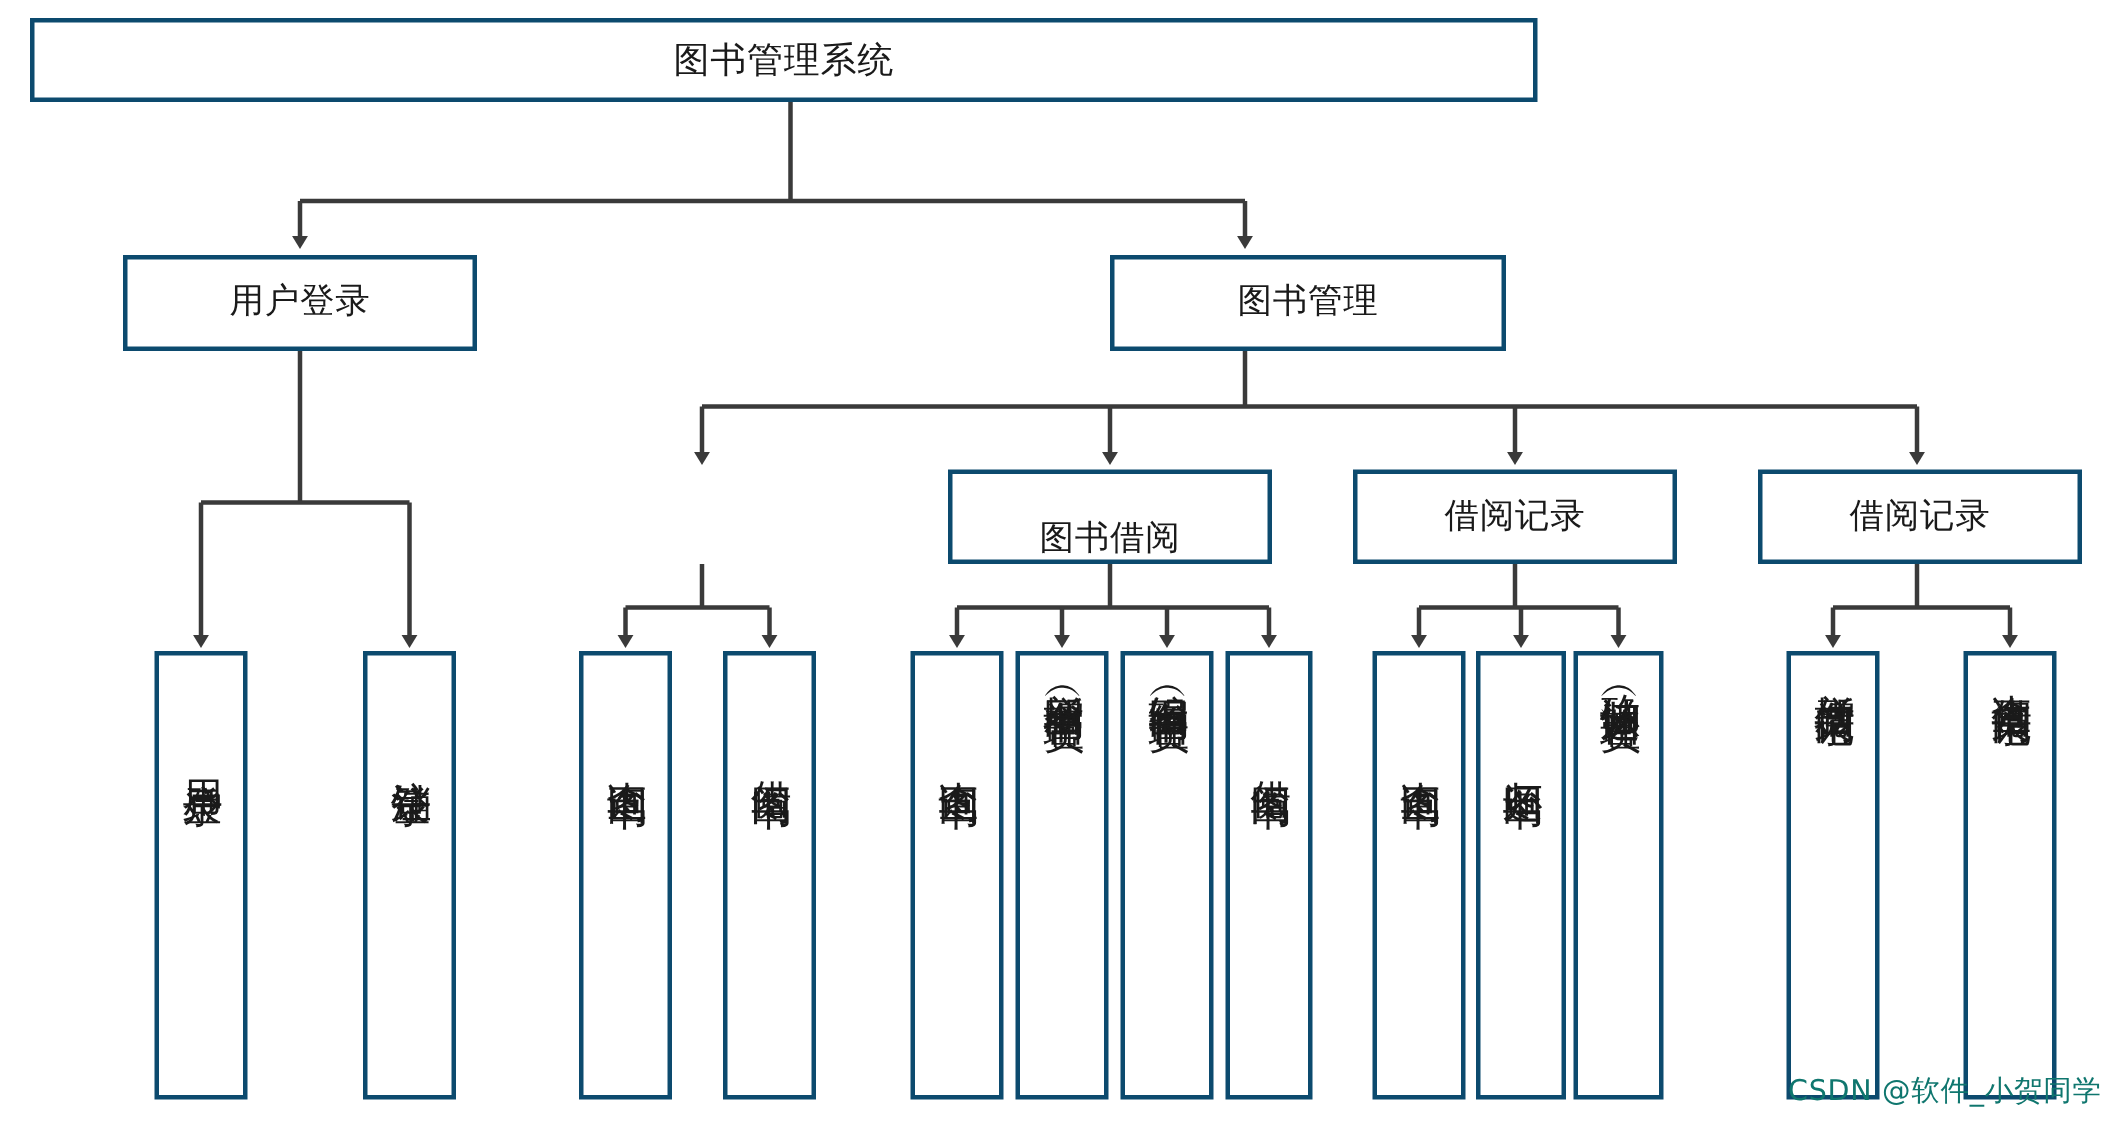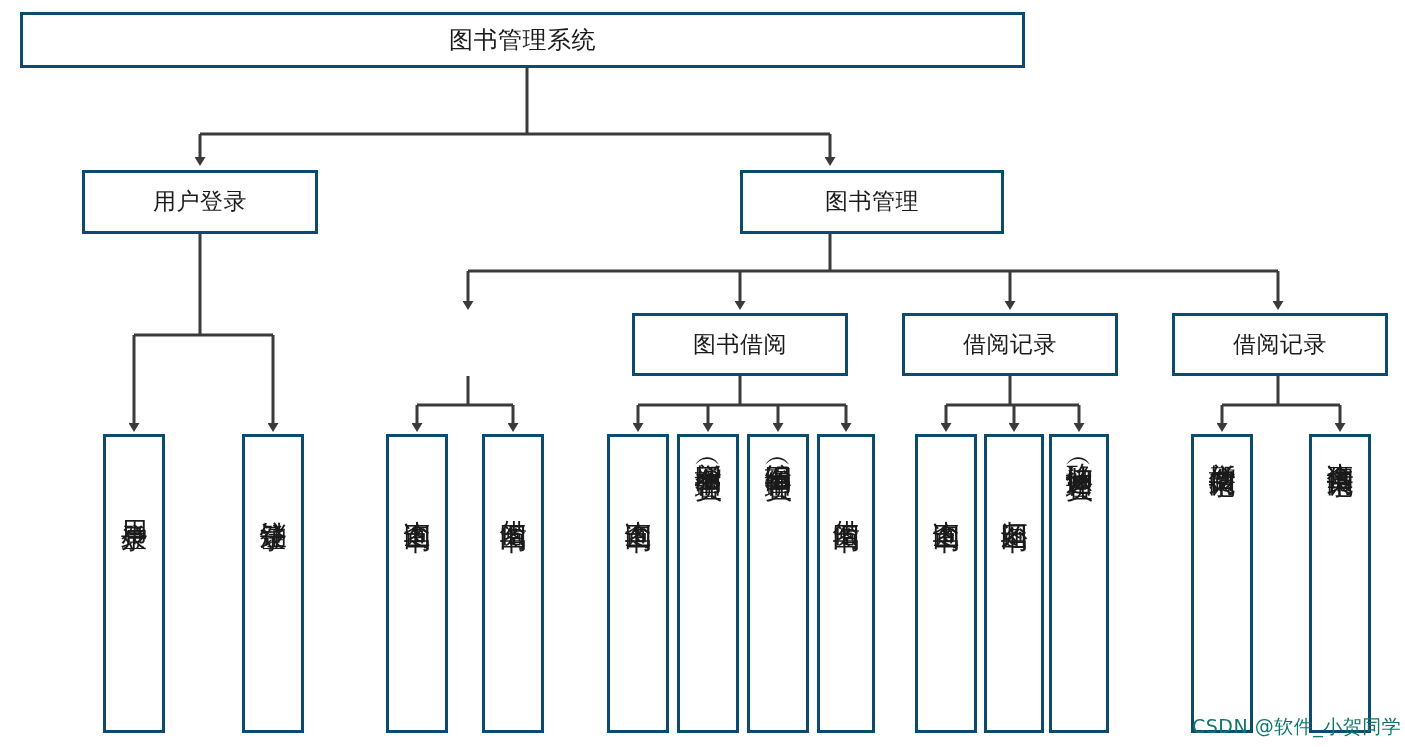--- a/index.html
+++ b/index.html
@@ -131,21 +131,21 @@
     <span class="lbl">图书管理系统</span>
   </div>
 
   <div class="node horiz" style="left:82px; top:170px; width:236px; height:64px;">
     <span class="lbl">用户登录</span>
   </div>
   <div class="node horiz" style="left:740px; top:170px; width:264px; height:64px;">
     <span class="lbl">图书管理</span>
   </div>
 
-  <div class="node horiz" style="left:632px; top:313px; width:216px; height:63px;">
+  <div class="node horiz" style="left:632px; top:313px; width:216px; height:63px;align-items:flex-end;">
     <span class="lbl">图书借阅</span>
   </div>
   <div class="node horiz" style="left:902px; top:313px; width:216px; height:63px;">
     <span class="lbl">借阅记录</span>
   </div>
   <div class="node horiz" style="left:1172px; top:313px; width:216px; height:63px;align-items:center;">
     <span class="lbl">借阅记录</span>
   </div>
 
   <div class="node vert pad" style="left:103px; top:434px; width:62px; height:299px;">

